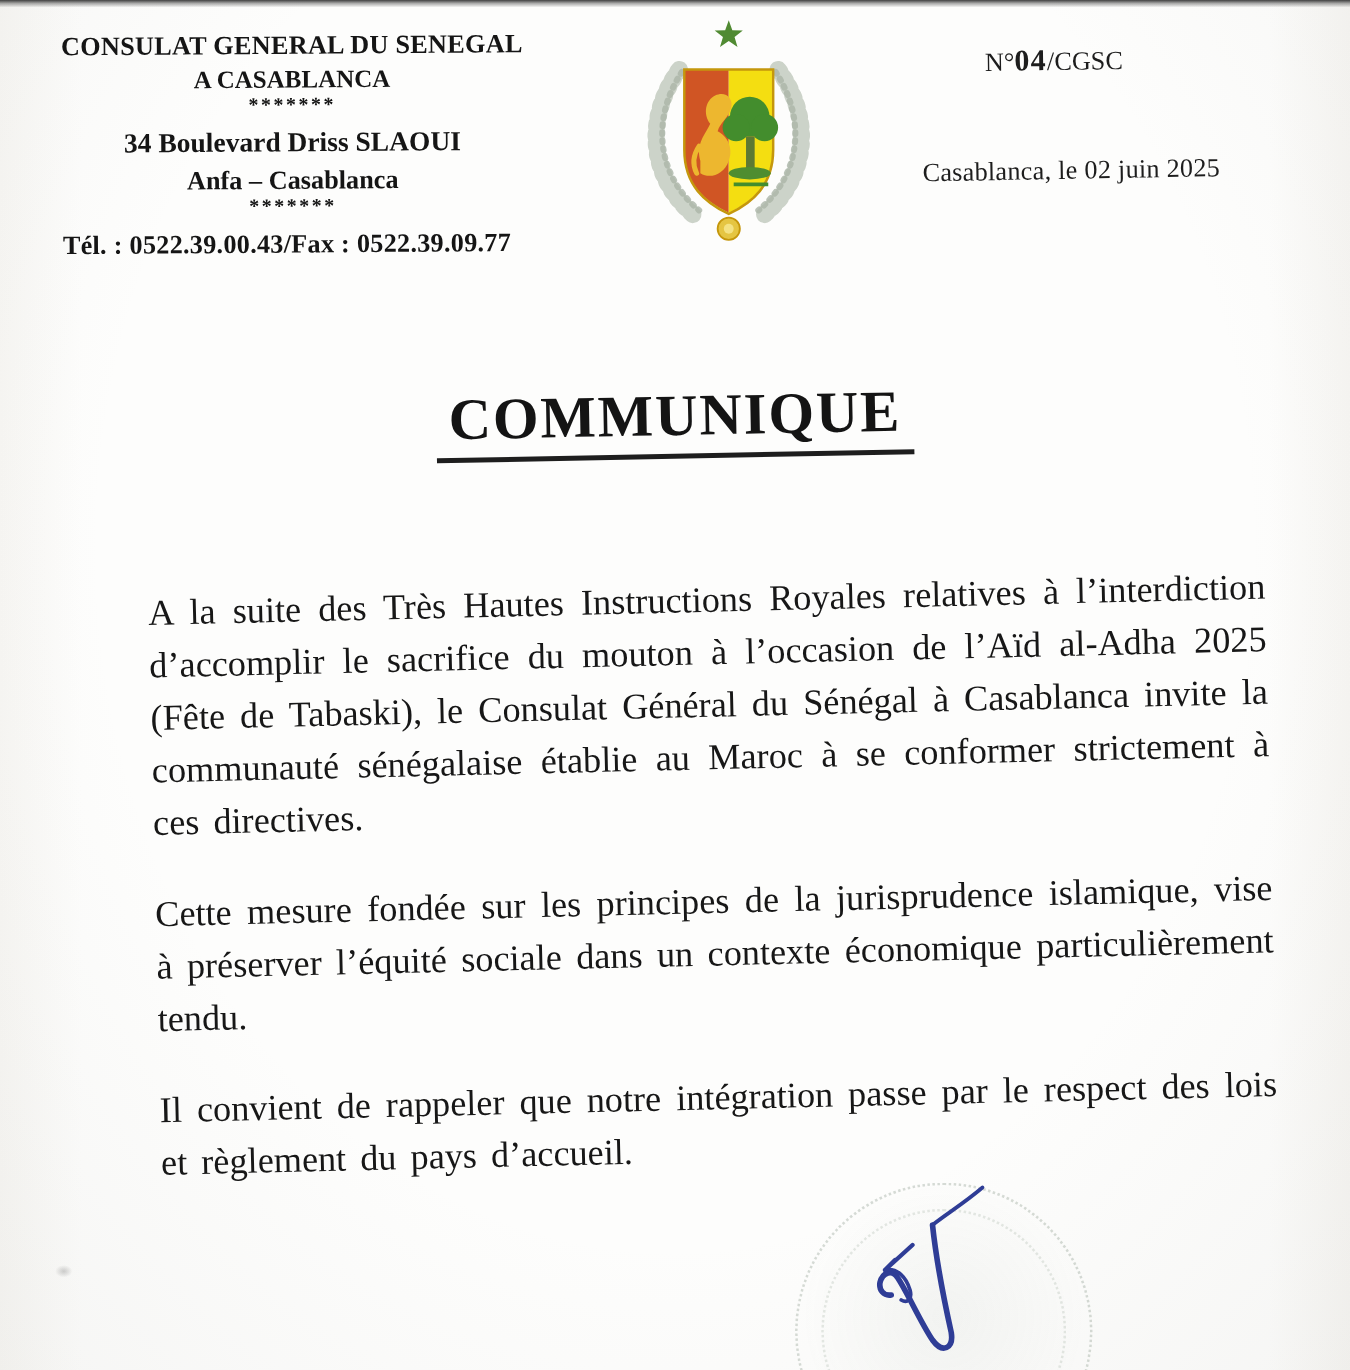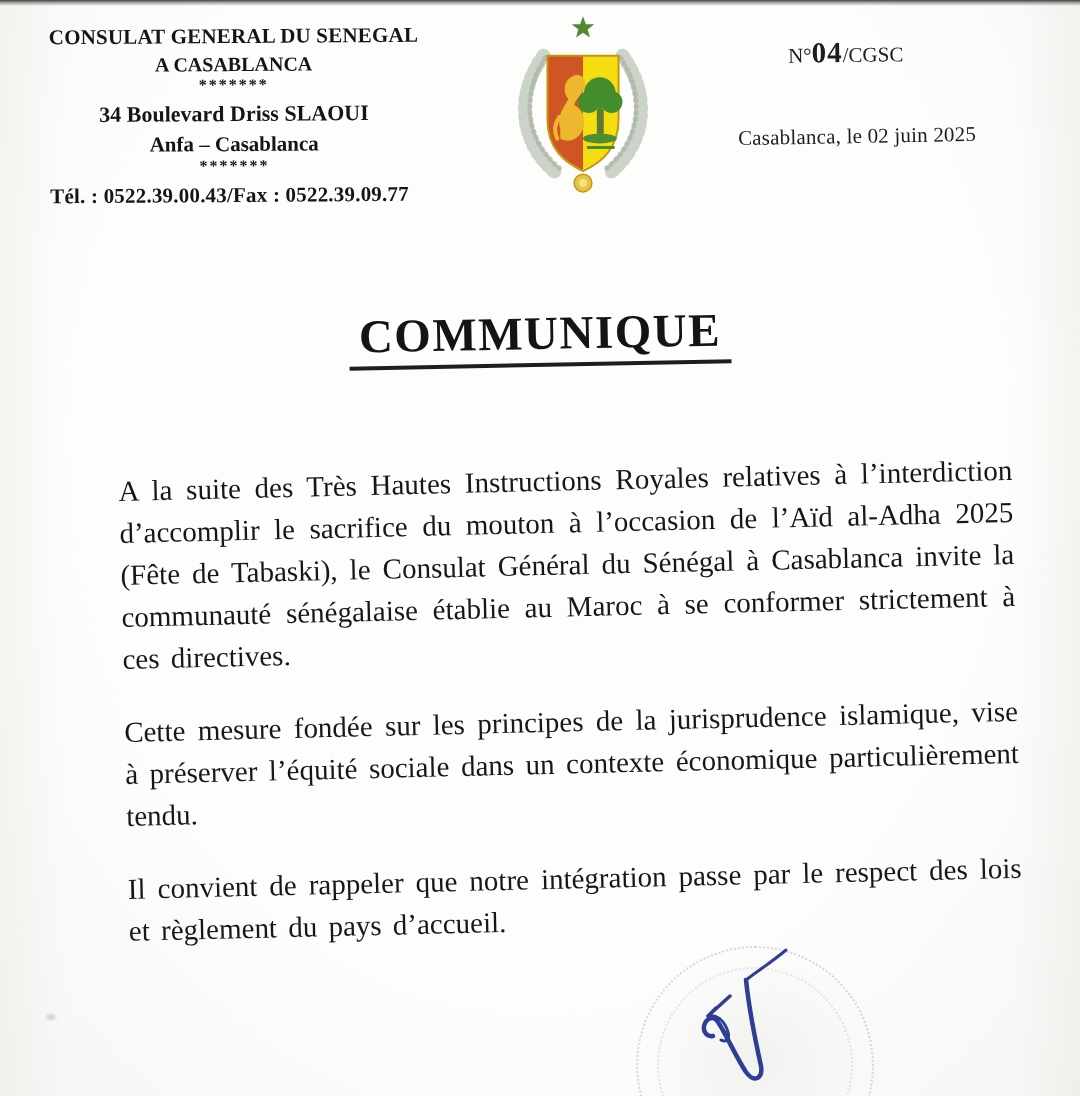--- a/index.html
+++ b/index.html
@@ -45,21 +45,21 @@
     position:absolute; left:504px; top:12px; width:158px; height:188px;
     filter:blur(0.4px) saturate(0.92);
   }
 
   
   .ref-number {
     position:absolute; left:788px; top:36px;
     transform:rotate(-0.8deg);
     font-size:21px; color:#1d1d1d;
   }
-  .ref-number .num { font-weight:700; font-size:29px; letter-spacing:1px; }
+  .ref-number .num { font-weight:700; font-size:24px; letter-spacing:1px; }
   .dateline {
     position:absolute; left:738px; top:124px;
     transform:rotate(-1deg);
     font-size:21px; color:#1d1d1d; letter-spacing:0.2px;
   }
 
   
   .title-wrap {
     position:absolute; top:306px; left:0; width:1080px; text-align:center;
     transform:rotate(-1.1deg);

